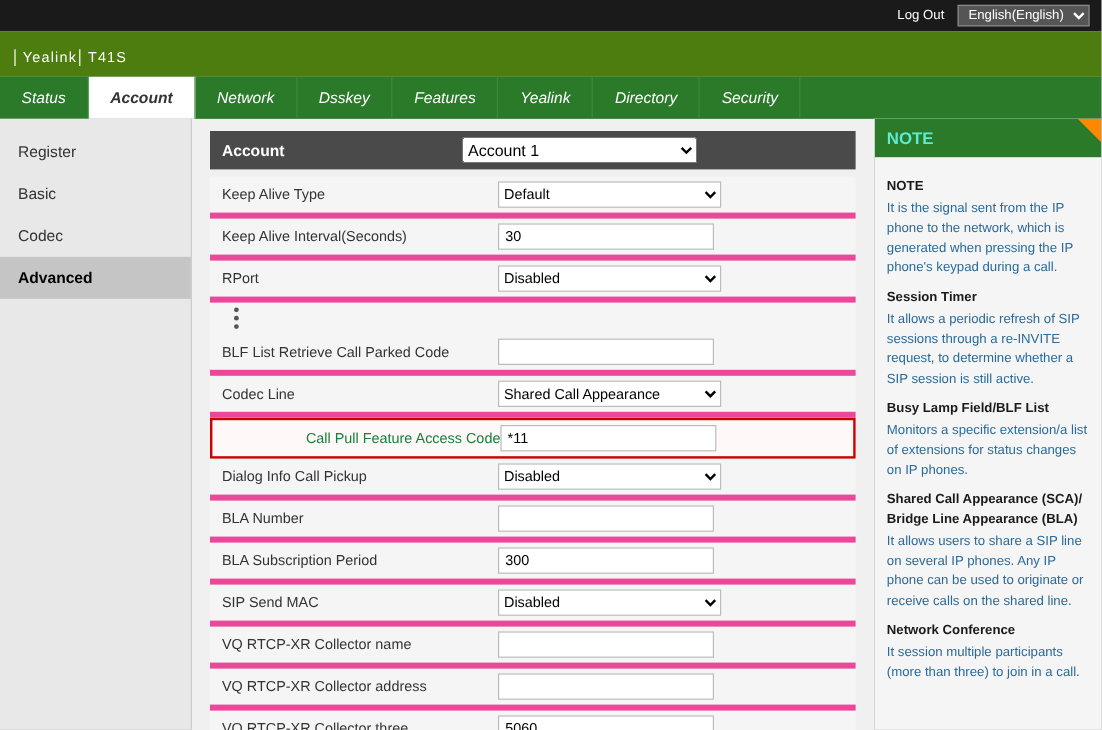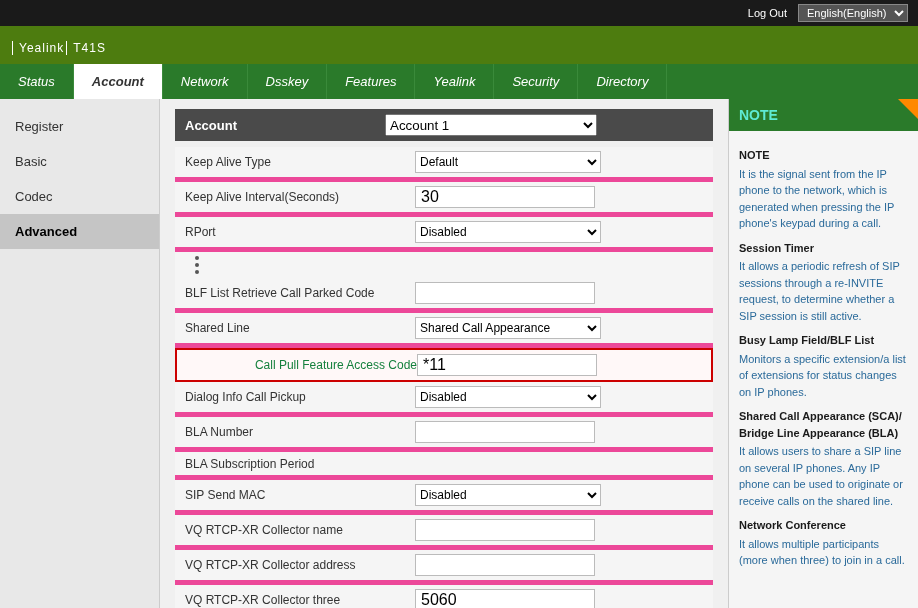--- a/index.html
+++ b/index.html
@@ -28,26 +28,26 @@
     .sidebar-item.active { background: #c5c5c5; font-weight: bold; color: #000; }
 
     
     .content { flex: 1; background: #f0f0f0; padding: 10px 15px; overflow-y: auto; }
 
     
     .form-section { background: #f5f5f5; }
     .form-row { display: flex; align-items: center; padding: 4px 0; border-bottom: 5px solid #ec4899; min-height: 28px; }
     .form-label { width: 240px; padding-left: 10px; color: #333; font-size: 12px; flex-shrink: 0; }
     .form-control { flex: 1; }
-    .form-control input[type="text"] { width: 180px; height: 22px; border: 1px solid #bbb; padding: 2px 5px; font-size: 16px; background: #fff; }
+    .form-control input[type="text"] { width: 180px; height: 22px; border: 1px solid #bbb; padding: 2px 5px; font-size: 12px; background: #fff; }
     .form-control select { width: 186px; height: 22px; border: 1px solid #bbb; font-size: 12px; background: #fff; }
 
     .account-header { background: #4a4a4a; color: #fff; display: flex; align-items: center; padding: 5px 10px; margin-bottom: 6px; }
     .account-header .account-label { font-size: 13px; font-weight: bold; width: 200px; }
-    .account-header select { width: 212px; height: 22px; }
+    .account-header select { width: 196px; height: 22px; }
 
     .dots-row { display: flex; flex-direction: column; align-items: flex-start; padding: 4px 0 4px 20px; gap: 3px; }
     .dot { width: 4px; height: 4px; background: #555; border-radius: 50%; }
 
     .highlighted-row { border: 2px solid #cc0000 !important; }
     .highlighted-row .form-label { color: #15803d; text-align: right; }
 
     
     .note-panel { width: 190px; background: #f5f5f5; border-left: 1px solid #ccc; flex-shrink: 0; overflow-y: auto; }
     .note-header { background: #2a7a2a; color: #5eead4; padding: 8px 10px; font-size: 14px; font-weight: bold; position: relative; }
@@ -72,22 +72,22 @@
   </div>
 </div>
 
 <div class="nav">
   <a class="nav-item">Status</a>
   <a class="nav-item active">Account</a>
   <a class="nav-item">Network</a>
   <a class="nav-item">Dsskey</a>
   <a class="nav-item">Features</a>
   <a class="nav-item">Yealink</a>
+  <a class="nav-item">Directory</a>
   <a class="nav-item">Security</a>
-  <a class="nav-item">Directory</a>
 </div>
 
 <div class="main">
 
   <div class="sidebar">
     <div class="sidebar-item">Register</div>
     <div class="sidebar-item">Basic</div>
     <div class="sidebar-item">Codec</div>
     <div class="sidebar-item active">Advanced</div>
   </div>
@@ -139,21 +139,21 @@
       </div>
 
       <div class="form-row">
         <div class="form-label">BLF List Retrieve Call Parked Code</div>
         <div class="form-control">
           <input type="text" value="" style="">
         </div>
       </div>
 
       <div class="form-row">
-        <div class="form-label">Shared Line</div>
+        <div class="form-label">Codec Line</div>
         <div class="form-control">
           <select>
             <option>Shared Call Appearance</option>
             <option>BLA</option>
           </select>
         </div>
       </div>
 
       <div class="form-row highlighted-row" style="border: 2px solid #cc0000; background:#fff8f8;">
         <div class="form-label">Call Pull Feature Access Code</div>
@@ -174,20 +174,23 @@
 
       <div class="form-row">
         <div class="form-label">BLA Number</div>
         <div class="form-control">
           <input type="text" value="" style="">
         </div>
       </div>
 
       <div class="form-row">
         <div class="form-label">BLA Subscription Period</div>
+        <div class="form-control">
+          <input type="text" value="300" style="">
+        </div>
       </div>
 
       <div class="form-row">
         <div class="form-label">SIP Send MAC</div>
         <div class="form-control">
           <select>
             <option>Disabled</option>
             <option>Enabled</option>
           </select>
         </div>
@@ -235,17 +238,17 @@
       <div class="note-section-title">Session Timer</div>
       <div class="note-text">It allows a periodic refresh of SIP sessions through a re-INVITE request, to determine whether a SIP session is still active.</div>
 
       <div class="note-section-title">Busy Lamp Field/BLF List</div>
       <div class="note-text">Monitors a specific extension/a list of extensions for status changes on IP phones.</div>
 
       <div class="note-section-title">Shared Call Appearance (SCA)/ Bridge Line Appearance (BLA)</div>
       <div class="note-text">It allows users to share a SIP line on several IP phones. Any IP phone can be used to originate or receive calls on the shared line.</div>
 
       <div class="note-section-title">Network Conference</div>
-      <div class="note-text">It allows multiple participants (more when three) to join in a call.</div>
+      <div class="note-text">It session multiple participants (more than three) to join in a call.</div>
     </div>
   </div>
 
 </div>
 
 </body></html>

